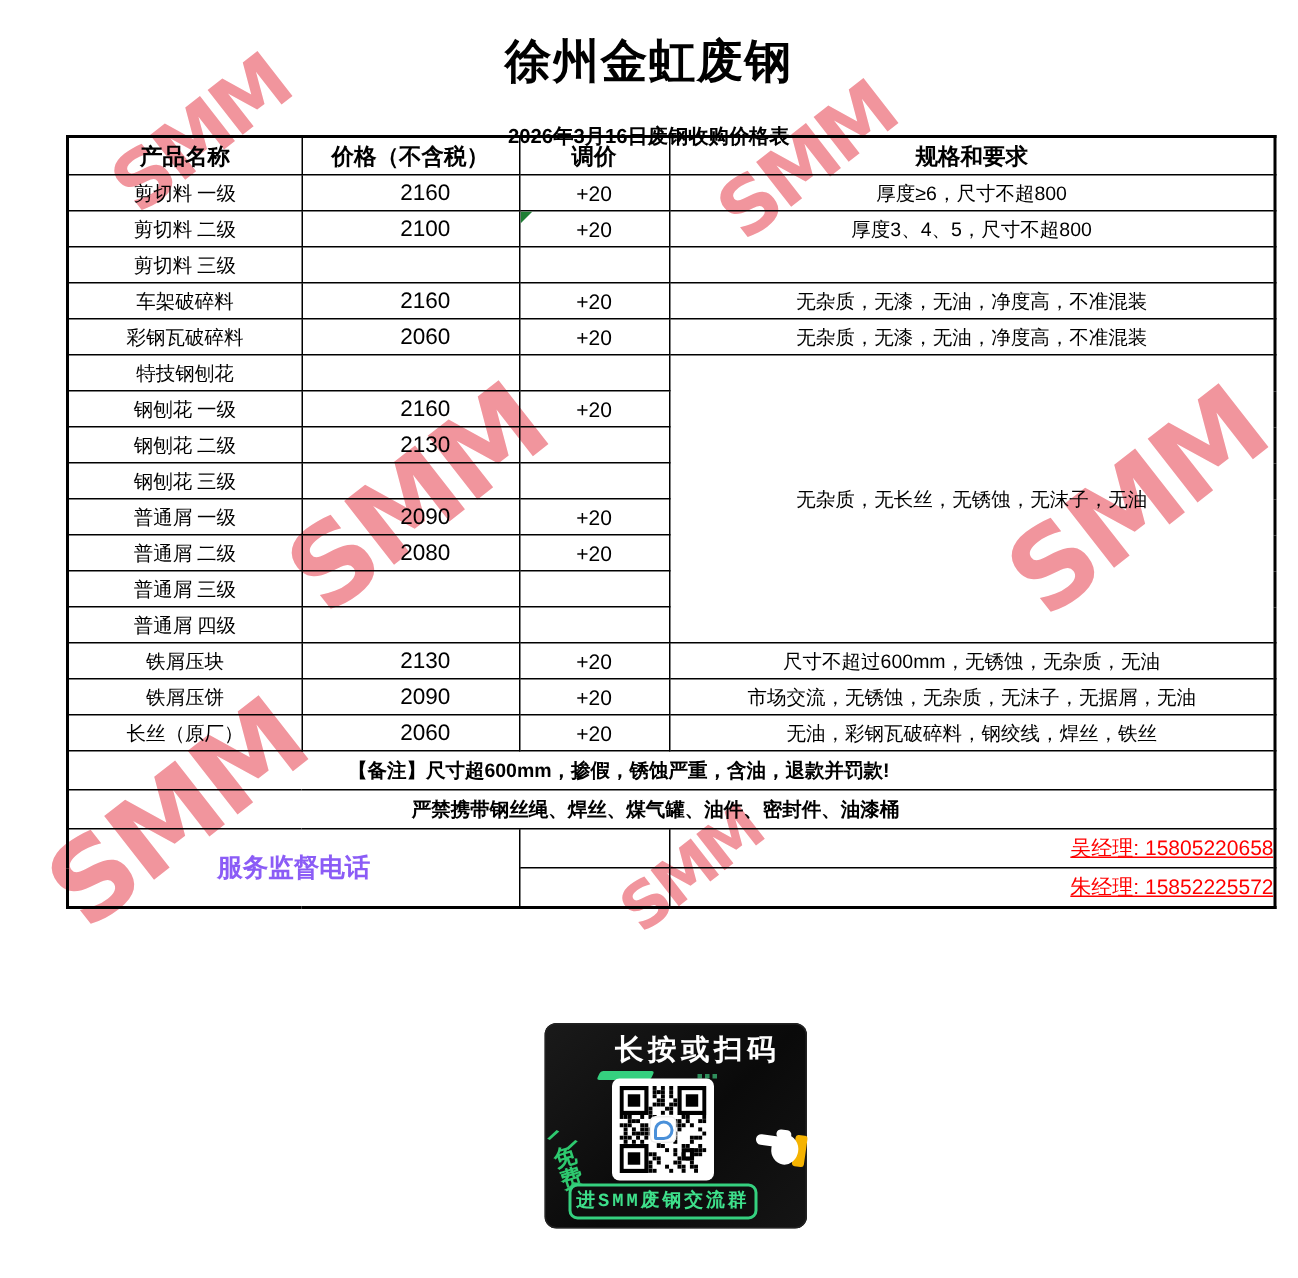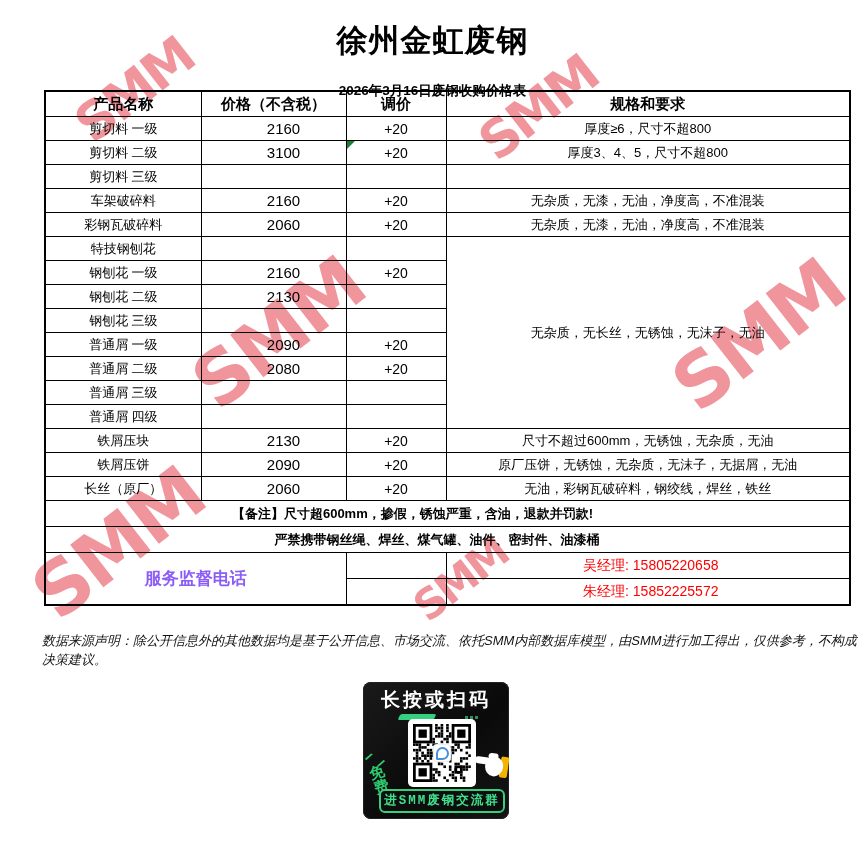--- a/index.html
+++ b/index.html
@@ -34,31 +34,31 @@
   td.c-name{font-size:13px;font-family:Liberation Serif, serif;}
   td.c-price{font-size:15px;padding-left:20px;}
   td.c-adj{font-size:14px;position:relative;}
   td.c-spec{font-size:13px;}
   .marker{position:absolute;top:0;left:0;width:0;height:0;
       border-top:8px solid #1e7e34;border-right:8px solid transparent;}
   td.note-cell,td.ban-cell{font-size:13px;font-weight:bold;height:25px;}
   td.note-cell{padding-right:70px;}
   td.ban-cell{padding-right:21px;}
   td.service-cell{color:#8b5cf6;font-weight:bold;font-size:17px;}
-  td.contact-cell{color:#ff0000;font-size:14px;text-align:center;padding-left:6px;height:25px;}
+  td.contact-cell{color:#ff0000;font-size:14px;text-align:right;padding-left:6px;height:25px;text-decoration:underline;}
   td.adj-empty{height:25px;}
 
   
   .disclaimer{position:absolute;z-index:1;left:42px;top:631px;width:815px;
       font-style:italic;font-size:13px;line-height:19px;color:#111;}
 
   
   .qr-card{position:absolute;z-index:1;left:363px;top:682px;width:146px;height:137px;
       background:linear-gradient(135deg,#1a1a1a 0%,#0a0a0a 55%,#151515 100%);
-      border-radius:8px;box-shadow:0 0 0 1px #222 inset;}
+      border-radius:8px;box-shadow:0 0 0 1px #222 inset;padding-left:29px;}
   .qr-title{color:#fff;font-weight:900;font-size:19px;text-align:center;
       padding-top:5px;letter-spacing:3px;}
   .qr-tab{position:absolute;left:36px;top:32px;width:36px;height:6px;
       background:#35d07f;border-radius:2px;transform:skewX(-25deg);}
   .qr-dots{position:absolute;left:102px;top:34px;display:flex;gap:2px;}
   .qr-dots i{width:3px;height:3px;background:#2f8f5c;display:block;}
   .qr-box{position:absolute;left:45px;top:37px;width:68px;height:68px;background:#fff;
       border-radius:5px;display:flex;align-items:center;justify-content:center;}
   .qr-logo{position:absolute;left:26px;top:26px;width:16px;height:16px;background:#fff;
       border-radius:3px;box-shadow:0 0 0 1px #eee;display:flex;align-items:center;justify-content:center;}
@@ -116,21 +116,21 @@
     </thead>
     <tbody id="table-body">
         <tr>
           <td class="c-name">剪切料 一级</td>
           <td class="c-price">2160</td>
           <td class="c-adj">+20</td>
           <td class="c-spec">厚度≥6，尺寸不超800</td>
         </tr>
         <tr>
           <td class="c-name">剪切料 二级</td>
-          <td class="c-price">3100</td>
+          <td class="c-price">2100</td>
           <td class="c-adj">+20<span class="marker"></span></td>
           <td class="c-spec">厚度3、4、5，尺寸不超800</td>
         </tr>
         <tr>
           <td class="c-name">剪切料 三级</td>
           <td class="c-price"></td>
           <td class="c-adj"></td>
           <td class="c-spec"></td>
         </tr>
         <tr>
@@ -189,21 +189,21 @@
         <tr>
           <td class="c-name">铁屑压块</td>
           <td class="c-price">2130</td>
           <td class="c-adj">+20</td>
           <td class="c-spec">尺寸不超过600mm，无锈蚀，无杂质，无油</td>
         </tr>
         <tr>
           <td class="c-name">铁屑压饼</td>
           <td class="c-price">2090</td>
           <td class="c-adj">+20</td>
-          <td class="c-spec">原厂压饼，无锈蚀，无杂质，无沫子，无据屑，无油</td>
+          <td class="c-spec">市场交流，无锈蚀，无杂质，无沫子，无据屑，无油</td>
         </tr>
         <tr>
           <td class="c-name">长丝（原厂）</td>
           <td class="c-price">2060</td>
           <td class="c-adj">+20</td>
           <td class="c-spec">无油，彩钢瓦破碎料，钢绞线，焊丝，铁丝</td>
         </tr>
         <tr>
           <td class="note-cell" colspan="4">【备注】尺寸超600mm，掺假，锈蚀严重，含油，退款并罚款!</td>
         </tr>
@@ -215,21 +215,20 @@
           <td class="adj-empty"></td>
           <td class="contact-cell">吴经理: 15805220658</td>
         </tr>
         <tr>
           <td class="adj-empty"></td>
           <td class="contact-cell">朱经理: 15852225572</td>
         </tr>
       </tbody>
   </table>
 
-  <div class="disclaimer">数据来源声明：除公开信息外的其他数据均是基于公开信息、市场交流、依托SMM内部数据库模型，由SMM进行加工得出，仅供参考，不构成决策建议。</div>
 
   <div class="qr-card">
     <div class="qr-title">长按或扫码</div>
     <div class="qr-tab"></div>
     <div class="qr-dots">
         <i></i>
         <i></i>
         <i></i>
       </div>
     <div class="qr-box">

